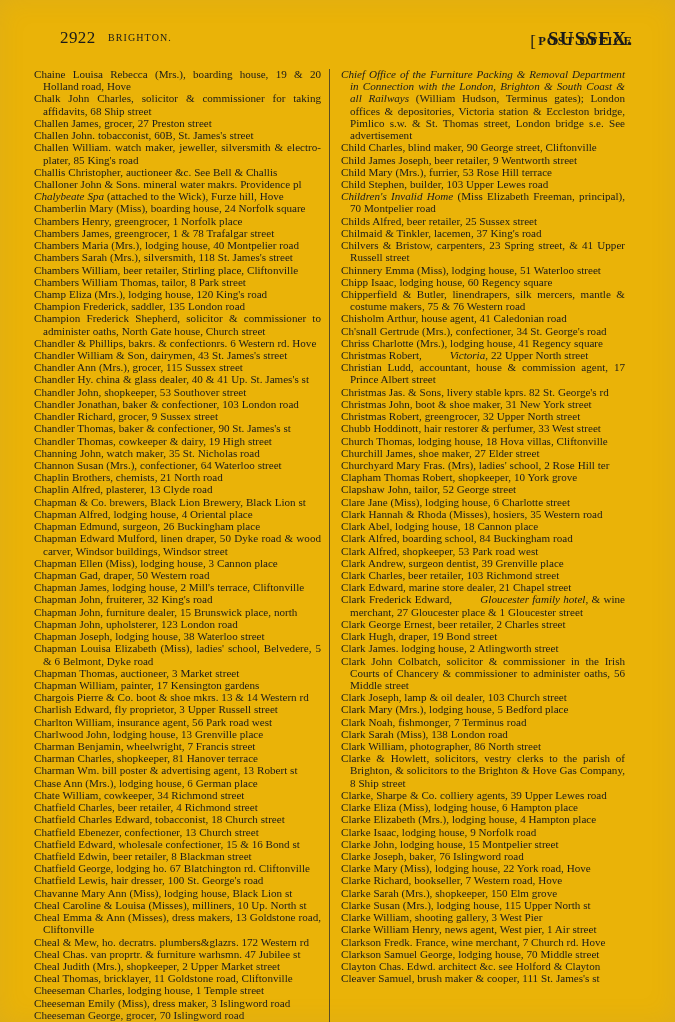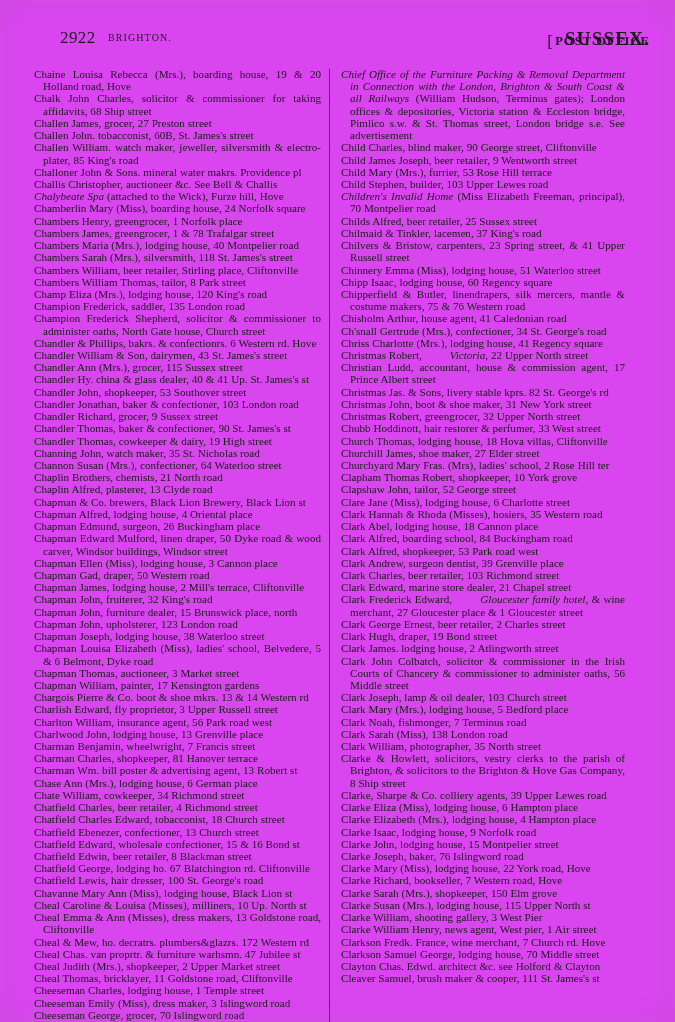--- a/index.html
+++ b/index.html
@@ -9,22 +9,22 @@
     background:#ffffff;
     font-family:"Liberation Serif", serif;
     color:#1a1a1a;
     overflow:hidden;
   }
   .page{
     position:relative;
     width:675px;
     height:1022px;
     box-sizing:border-box;
-    padding:28px 17px 10px 34px;
-    background:#d946ef;
+    padding:28px 34px 10px 34px;
+    background:#eab308;
   }
   
   .running-head{
     position:relative;
     height:30px;
     margin:0 8px 10px 8px;
   }
   .rh-folio{
     position:absolute;
     left:18px; top:0;
@@ -116,22 +116,22 @@
     <span class="rh-right"><span class="rh-bracket">[</span><span>POST OFFICE</span></span>
   </div>
 
   <div class="columns">
     <div class="col col-left" id="left-col">
         <p class="entry justified"><span class="hang">Chaine Louisa Rebecca (Mrs.), boarding house, 19 &amp; 20 Holland road, Hove</span></p>
         <p class="entry justified"><span class="hang">Chalk John Charles, solicitor &amp; commissioner for taking affidavits, 68 Ship street</span></p>
         <p class="entry justified"><span class="hang">Challen James, grocer, 27 Preston street</span></p>
         <p class="entry justified"><span class="hang">Challen John. tobacconist, 60B, St. James's street</span></p>
         <p class="entry justified"><span class="hang">Challen William. watch maker, jeweller, silversmith &amp; electro-plater, 85 King's road</span></p>
+        <p class="entry justified"><span class="hang">Challis Christopher, auctioneer &amp;c. See Bell &amp; Challis</span></p>
         <p class="entry justified"><span class="hang">Challoner John &amp; Sons. mineral water makrs. Providence pl</span></p>
-        <p class="entry justified"><span class="hang">Challis Christopher, auctioneer &amp;c. See Bell &amp; Challis</span></p>
         <p class="entry justified"><span class="it hang">Chalybeate Spa</span> (attached to the Wick), Furze hill, Hove</p>
         <p class="entry justified"><span class="hang">Chamberlin Mary (Miss), boarding house, 24 Norfolk square</span></p>
         <p class="entry justified"><span class="hang">Chambers Henry, greengrocer, 1 Norfolk place</span></p>
         <p class="entry justified"><span class="hang">Chambers James, greengrocer, 1 &amp; 78 Trafalgar street</span></p>
         <p class="entry justified"><span class="hang">Chambers Maria (Mrs.), lodging house, 40 Montpelier road</span></p>
         <p class="entry justified"><span class="hang">Chambers Sarah (Mrs.), silversmith, 118 St. James's street</span></p>
         <p class="entry justified"><span class="hang">Chambers William, beer retailer, Stirling place, Cliftonville</span></p>
         <p class="entry justified"><span class="hang">Chambers William Thomas, tailor, 8 Park street</span></p>
         <p class="entry justified"><span class="hang">Champ Eliza (Mrs.), lodging house, 120 King's road</span></p>
         <p class="entry justified"><span class="hang">Champion Frederick, saddler, 135 London road</span></p>
@@ -229,21 +229,21 @@
         <p class="entry justified"><span class="hang">Clark Edward, marine store dealer, 21 Chapel street</span></p>
         <p class="entry justified"><span class="hang">Clark Frederick Edward, </span><span class="it">Gloucester family hotel</span>, &amp; wine merchant, 27 Gloucester place &amp; 1 Gloucester street</p>
         <p class="entry justified"><span class="hang">Clark George Ernest, beer retailer, 2 Charles street</span></p>
         <p class="entry justified"><span class="hang">Clark Hugh, draper, 19 Bond street</span></p>
         <p class="entry justified"><span class="hang">Clark James. lodging house, 2 Atlingworth street</span></p>
         <p class="entry justified"><span class="hang">Clark John Colbatch, solicitor &amp; commissioner in the Irish Courts of Chancery &amp; commissioner to administer oaths, 56 Middle street</span></p>
         <p class="entry justified"><span class="hang">Clark Joseph, lamp &amp; oil dealer, 103 Church street</span></p>
         <p class="entry justified"><span class="hang">Clark Mary (Mrs.), lodging house, 5 Bedford place</span></p>
         <p class="entry justified"><span class="hang">Clark Noah, fishmonger, 7 Terminus road</span></p>
         <p class="entry justified"><span class="hang">Clark Sarah (Miss), 138 London road</span></p>
-        <p class="entry justified"><span class="hang">Clark William, photographer, 35 North street</span></p>
+        <p class="entry justified"><span class="hang">Clark William, photographer, 86 North street</span></p>
         <p class="entry justified"><span class="hang">Clarke &amp; Howlett, solicitors, vestry clerks to the parish of Brighton, &amp; solicitors to the Brighton &amp; Hove Gas Company, 8 Ship street</span></p>
         <p class="entry justified"><span class="hang">Clarke, Sharpe &amp; Co. colliery agents, 39 Upper Lewes road</span></p>
         <p class="entry justified"><span class="hang">Clarke Eliza (Miss), lodging house, 6 Hampton place</span></p>
         <p class="entry justified"><span class="hang">Clarke Elizabeth (Mrs.), lodging house, 4 Hampton place</span></p>
         <p class="entry justified"><span class="hang">Clarke Isaac, lodging house, 9 Norfolk road</span></p>
         <p class="entry justified"><span class="hang">Clarke John, lodging house, 15 Montpelier street</span></p>
         <p class="entry justified"><span class="hang">Clarke Joseph, baker, 76 Islingword road</span></p>
         <p class="entry justified"><span class="hang">Clarke Mary (Miss), lodging house, 22 York road, Hove</span></p>
         <p class="entry justified"><span class="hang">Clarke Richard, bookseller, 7 Western road, Hove</span></p>
         <p class="entry justified"><span class="hang">Clarke Sarah (Mrs.), shopkeeper, 150 Elm grove</span></p>

